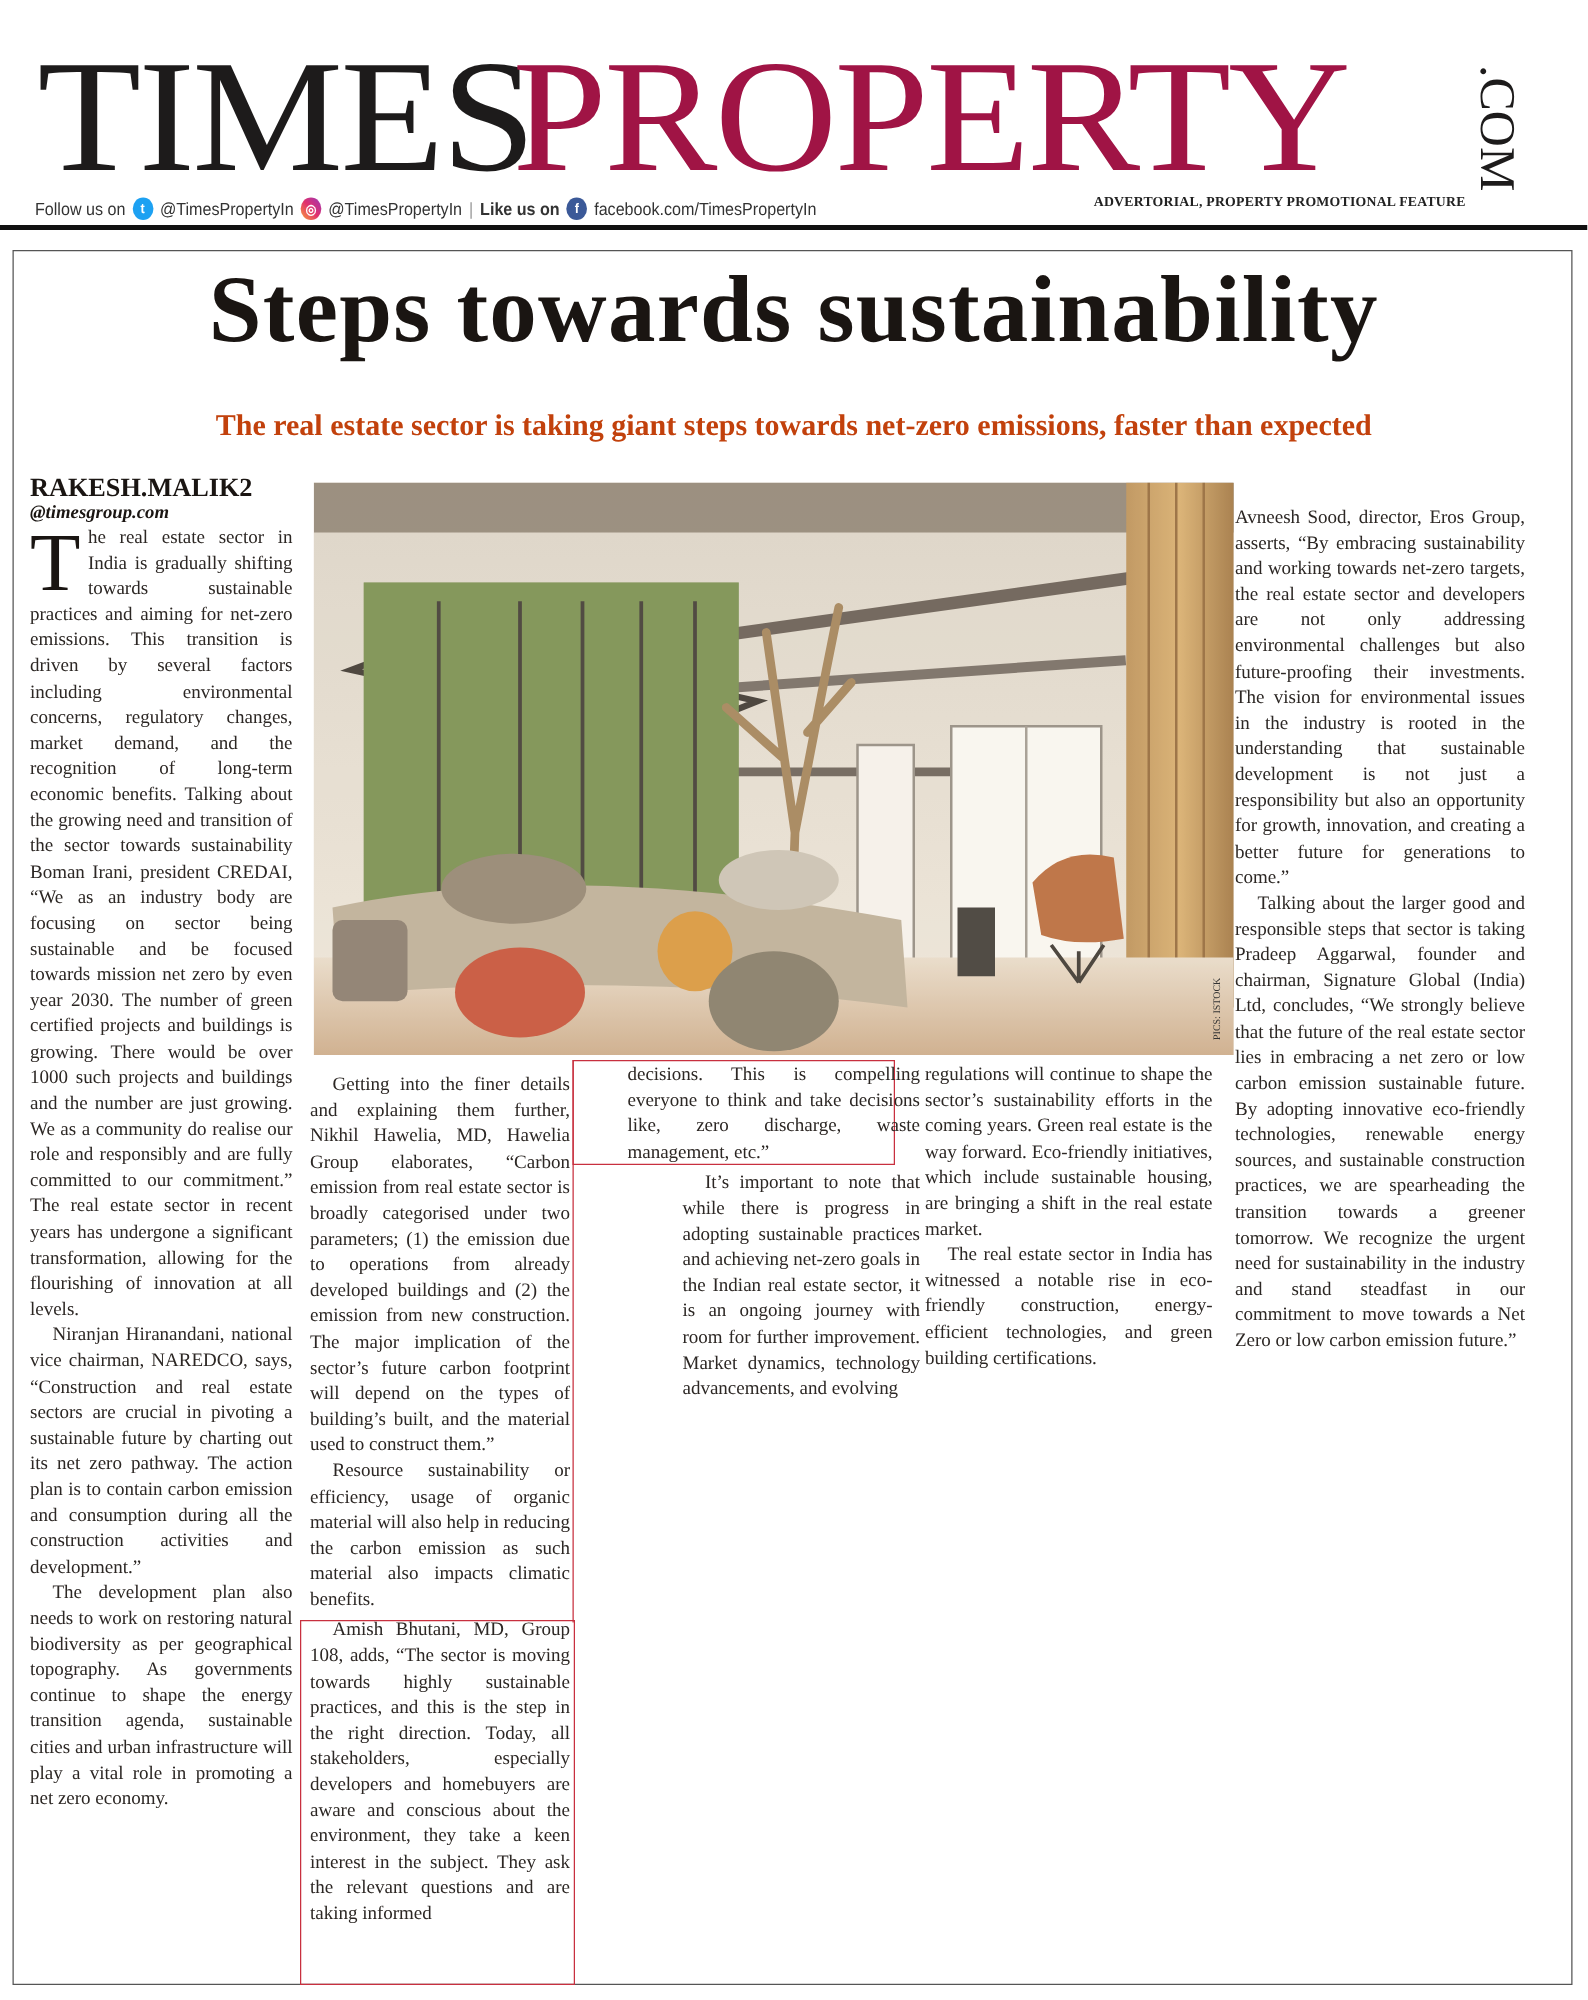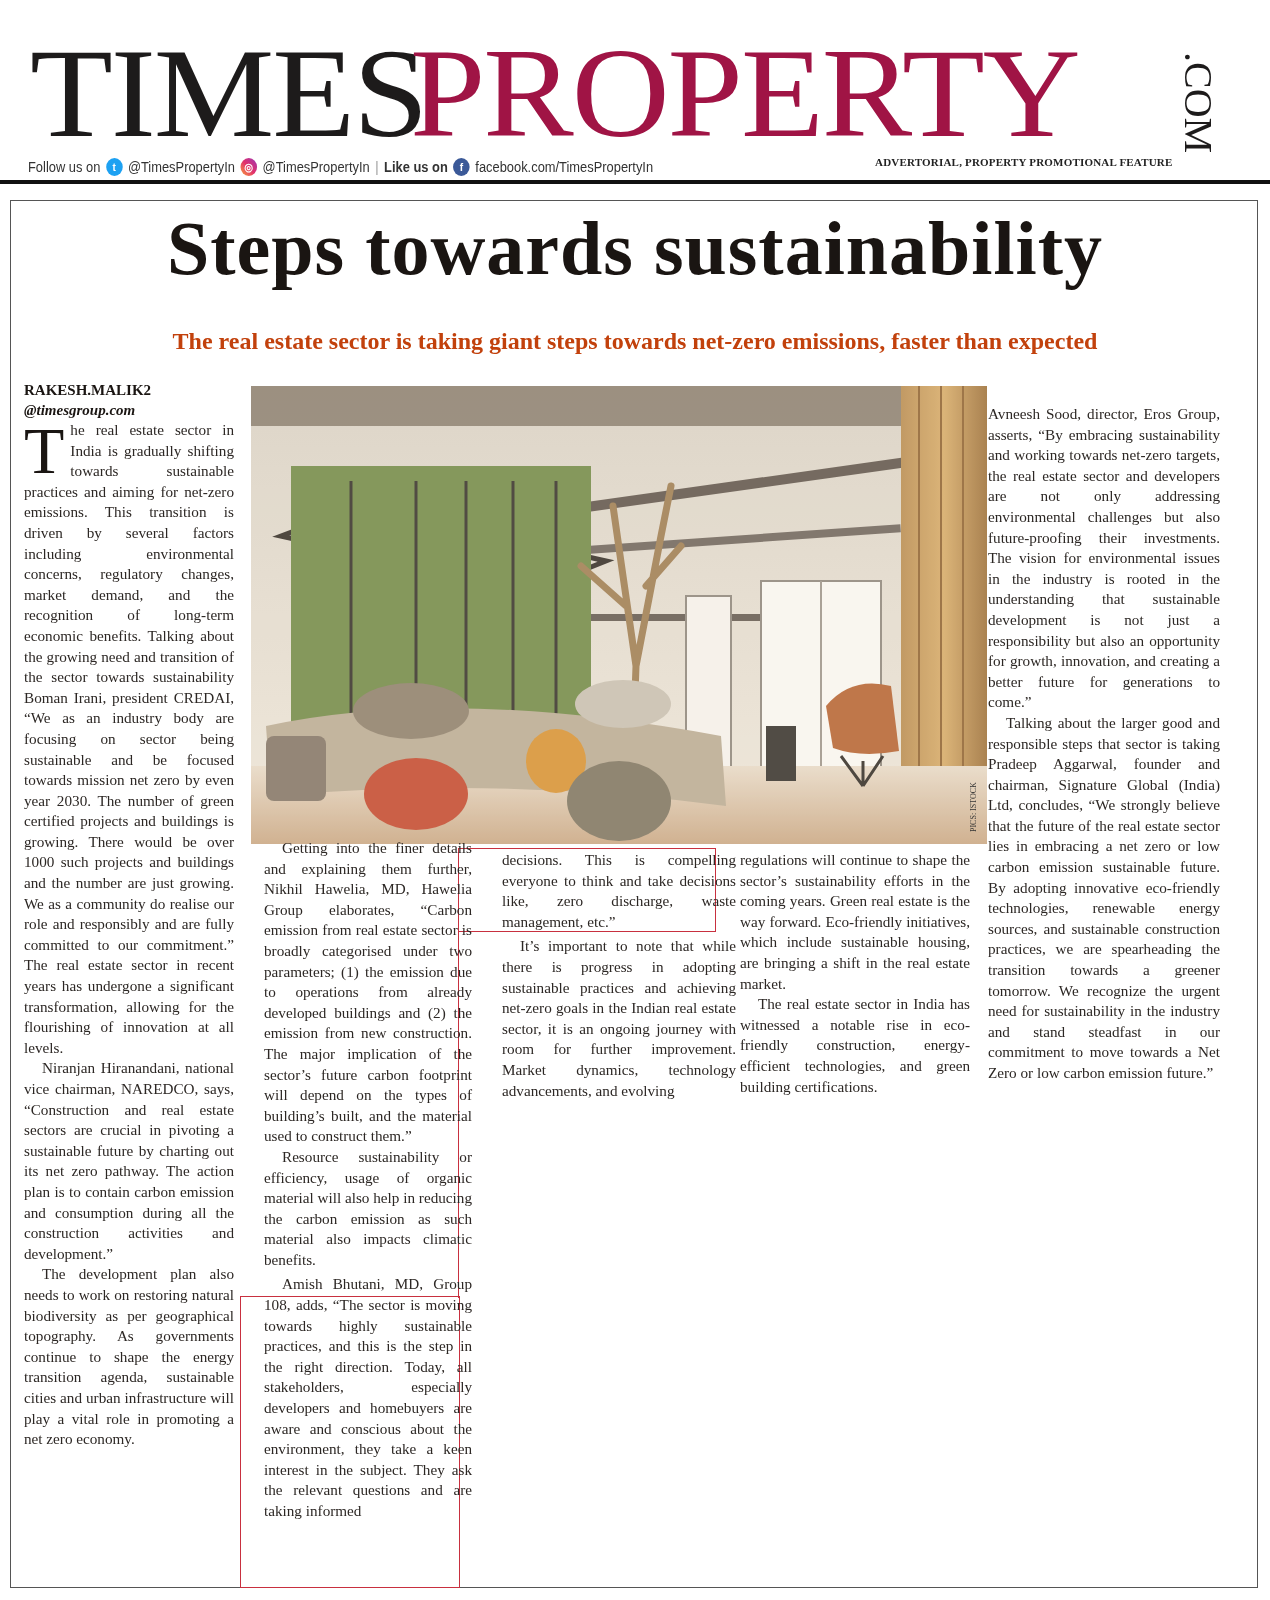--- a/index.html
+++ b/index.html
@@ -27,25 +27,25 @@
   .sep { color:#999; }
   .advertorial { position:absolute; left:875px; top:156px; font-family:"Liberation Serif", serif; font-weight:bold; font-size:11px; letter-spacing:0.2px; color:#222; }
   .rule-thick { position:absolute; left:0; top:180px; width:1270px; height:4px; background:#111; }
   
   .frame { position:absolute; left:10px; top:200px; width:1248px; height:1388px; border:1.5px solid #555; box-sizing:border-box; }
   .headline { position:absolute; left:0; top:210px; width:1270px; text-align:center; font-family:Liberation Serif, serif; font-weight:bold; font-size:76px; letter-spacing:1px; color:#1a1512; line-height:1; }
   .subhead { position:absolute; left:0; top:328px; width:1270px; text-align:center; font-family:"Liberation Serif", serif; font-weight:bold; font-size:24px; color:#c2410c; }
   .col { position:absolute; font-size:15.2px; line-height:20.6px; text-align:justify; color:#2c2724; }
   .col p { margin:0; text-indent:18px; }
   .col p.noindent { text-indent:0; }
-  .byline-name { font-weight:bold; font-size:15px; color:#1a1512; margin:0; line-height:20px; }
+  .byline-name { font-weight:bold; font-size:21px; color:#1a1512; margin:0; line-height:20px; }
   .byline-email { font-style:italic; font-weight:bold; font-size:15px; color:#1a1512; margin:0 0 18px 0; line-height:20px; }
   .dropcap { float:left; font-size:66px; line-height:54px; margin:4px 6px 0 0; color:#1a1512; font-family:"Liberation Serif", serif; }
   .col1 { left:24px; top:380px; width:210px; }
-  .col2 { left:248px; top:838px; width:208px;margin-left:16px; }
+  .col2 { left:248px; top:858px; width:208px; }
   .col3 { left:502px; top:850px; width:234px; }
   .col4 { left:740px; top:850px; width:230px; }
   .col5 { left:988px; top:380px; width:232px;margin-top:24px; }
   .redbox { position:absolute; border:1.5px solid #c8303f; box-sizing:border-box; }
   
   .photo { position:absolute; left:251px; top:386px; width:736px; height:458px; overflow:hidden; background:#e9e4dc; }
   .credit { position:absolute; left:969px; top:832px; transform:rotate(-90deg); transform-origin:left top; font-family:"Liberation Serif", serif; font-size:8px; color:#333; white-space:nowrap; }
 </style>
 </head>
 <body>
@@ -161,21 +161,21 @@
 <div class="redbox" style="left:458px; top:848px; width:0; height:450px; border-width:0 0 0 1.5px;"></div>
 
 <div class="col col2">
   <p>Getting into the finer details and explaining them further, Nikhil Hawelia, MD, Hawelia Group elaborates, “Carbon emission from real estate sector is broadly categorised under two parameters; (1) the emission due to operations from already developed buildings and (2) the emission from new construction. The major implication of the sector’s future carbon footprint will depend on the types of building’s built, and the material used to construct them.”</p>
   <p>Resource sustainability or efficiency, usage of organic material will also help in reducing the carbon emission as such material also impacts climatic benefits.</p>
   <p style="margin-top:4px;">Amish Bhutani, MD, Group 108, adds, “The sector is moving towards highly sustainable practices, and this is the step in the right direction. Today, all stakeholders, especially developers and homebuyers are aware and conscious about the environment, they take a keen interest in the subject. They ask the relevant questions and are taking informed</p>
 </div>
 
 <div class="col col3">
   <p class="noindent">decisions. This is compelling everyone to think and take decisions like, zero discharge, waste management, etc.”</p>
-  <p style="margin-top:4px;">It’s important to note that while there is progress in adopting sustainable practices and achieving net-zero goals in the Indian real estate sector, it is an ongoing journey with room for further improvement. Market dynamics, technology advancements, and evolving</p>
+  <p style="margin-top:4px;margin-left:44px;">It’s important to note that while there is progress in adopting sustainable practices and achieving net-zero goals in the Indian real estate sector, it is an ongoing journey with room for further improvement. Market dynamics, technology advancements, and evolving</p>
 </div>
 
 <div class="col col4">
   <p class="noindent">regulations will continue to shape the sector’s sustainability efforts in the coming years. Green real estate is the way forward. Eco-friendly initiatives, which include sustainable housing, are bringing a shift in the real estate market.</p>
   <p>The real estate sector in India has witnessed a notable rise in eco-friendly construction, energy-efficient technologies, and green building certifications.</p>
 </div>
 
 <div class="col col5">
   <p class="noindent">Avneesh Sood, director, Eros Group, asserts, “By embracing sustainability and working towards net-zero targets, the real estate sector and developers are not only addressing environmental challenges but also future-proofing their investments. The vision for environmental issues in the industry is rooted in the understanding that sustainable development is not just a responsibility but also an opportunity for growth, innovation, and creating a better future for generations to come.”</p>
   <p>Talking about the larger good and responsible steps that sector is taking Pradeep Aggarwal, founder and chairman, Signature Global (India) Ltd, concludes, “We strongly believe that the future of the real estate sector lies in embracing a net zero or low carbon emission sustainable future. By adopting innovative eco-friendly technologies, renewable energy sources, and sustainable construction practices, we are spearheading the transition towards a greener tomorrow. We recognize the urgent need for sustainability in the industry and stand steadfast in our commitment to move towards a Net Zero or low carbon emission future.”</p>

